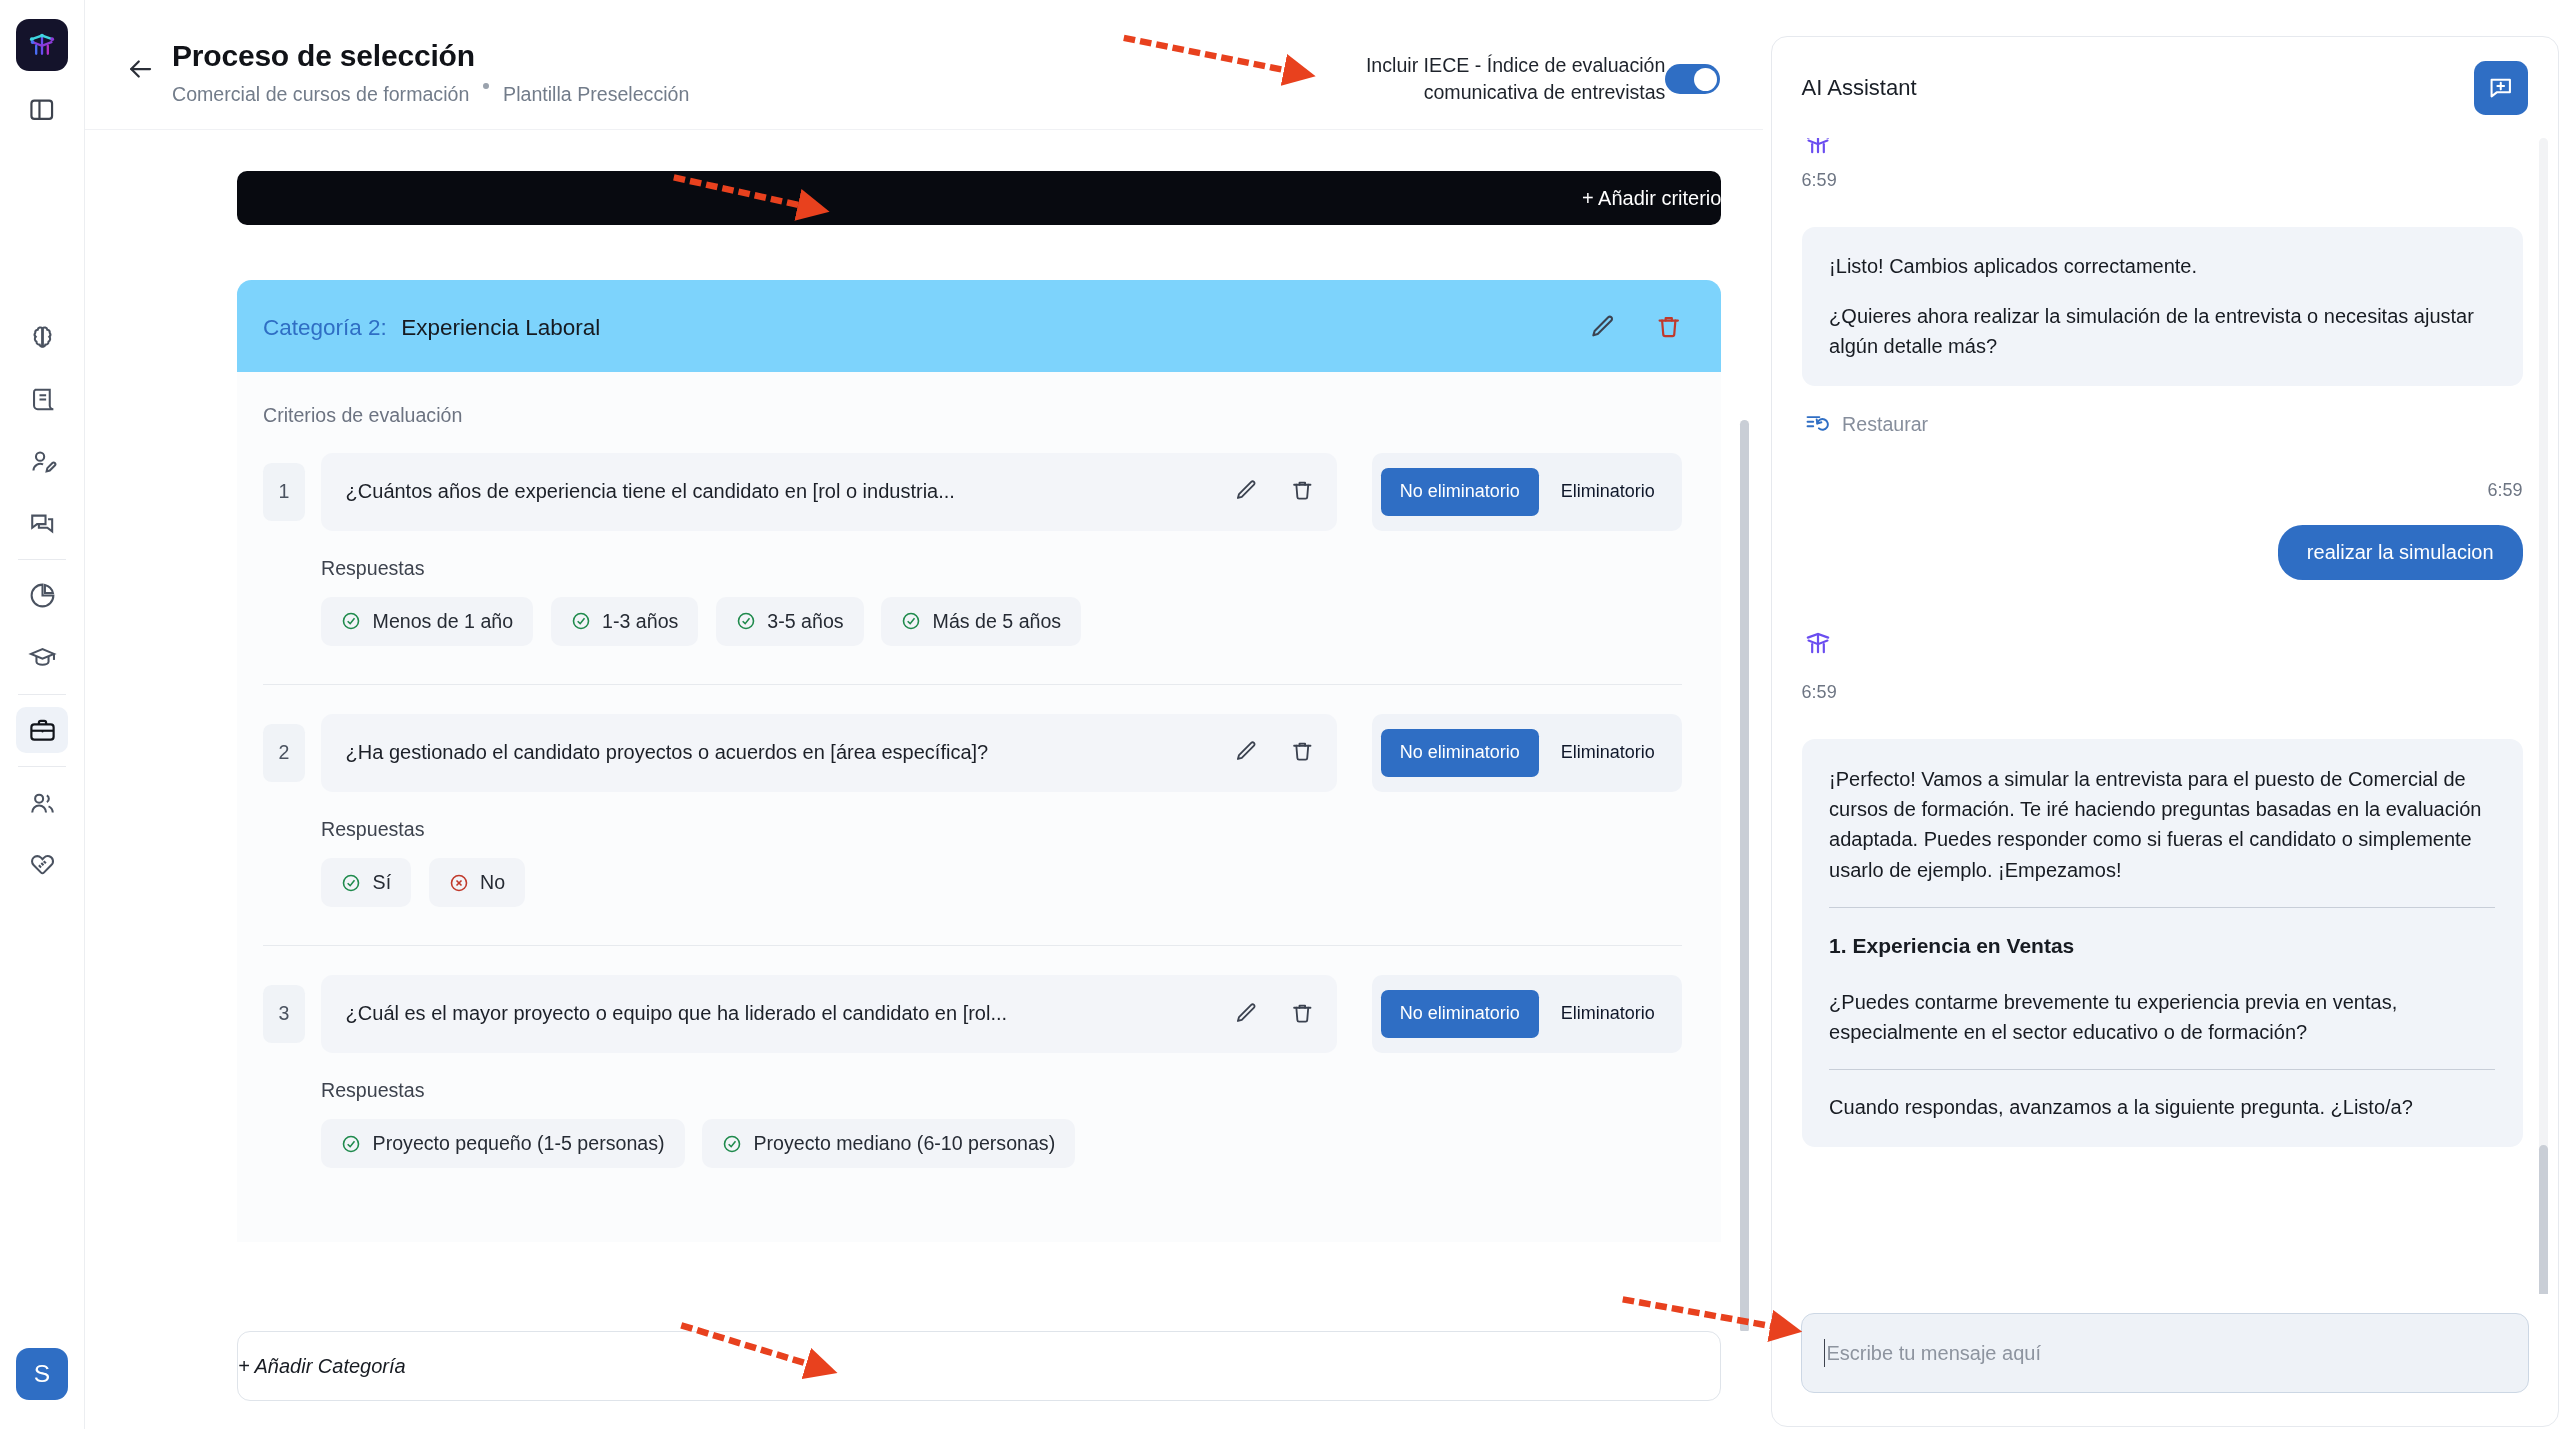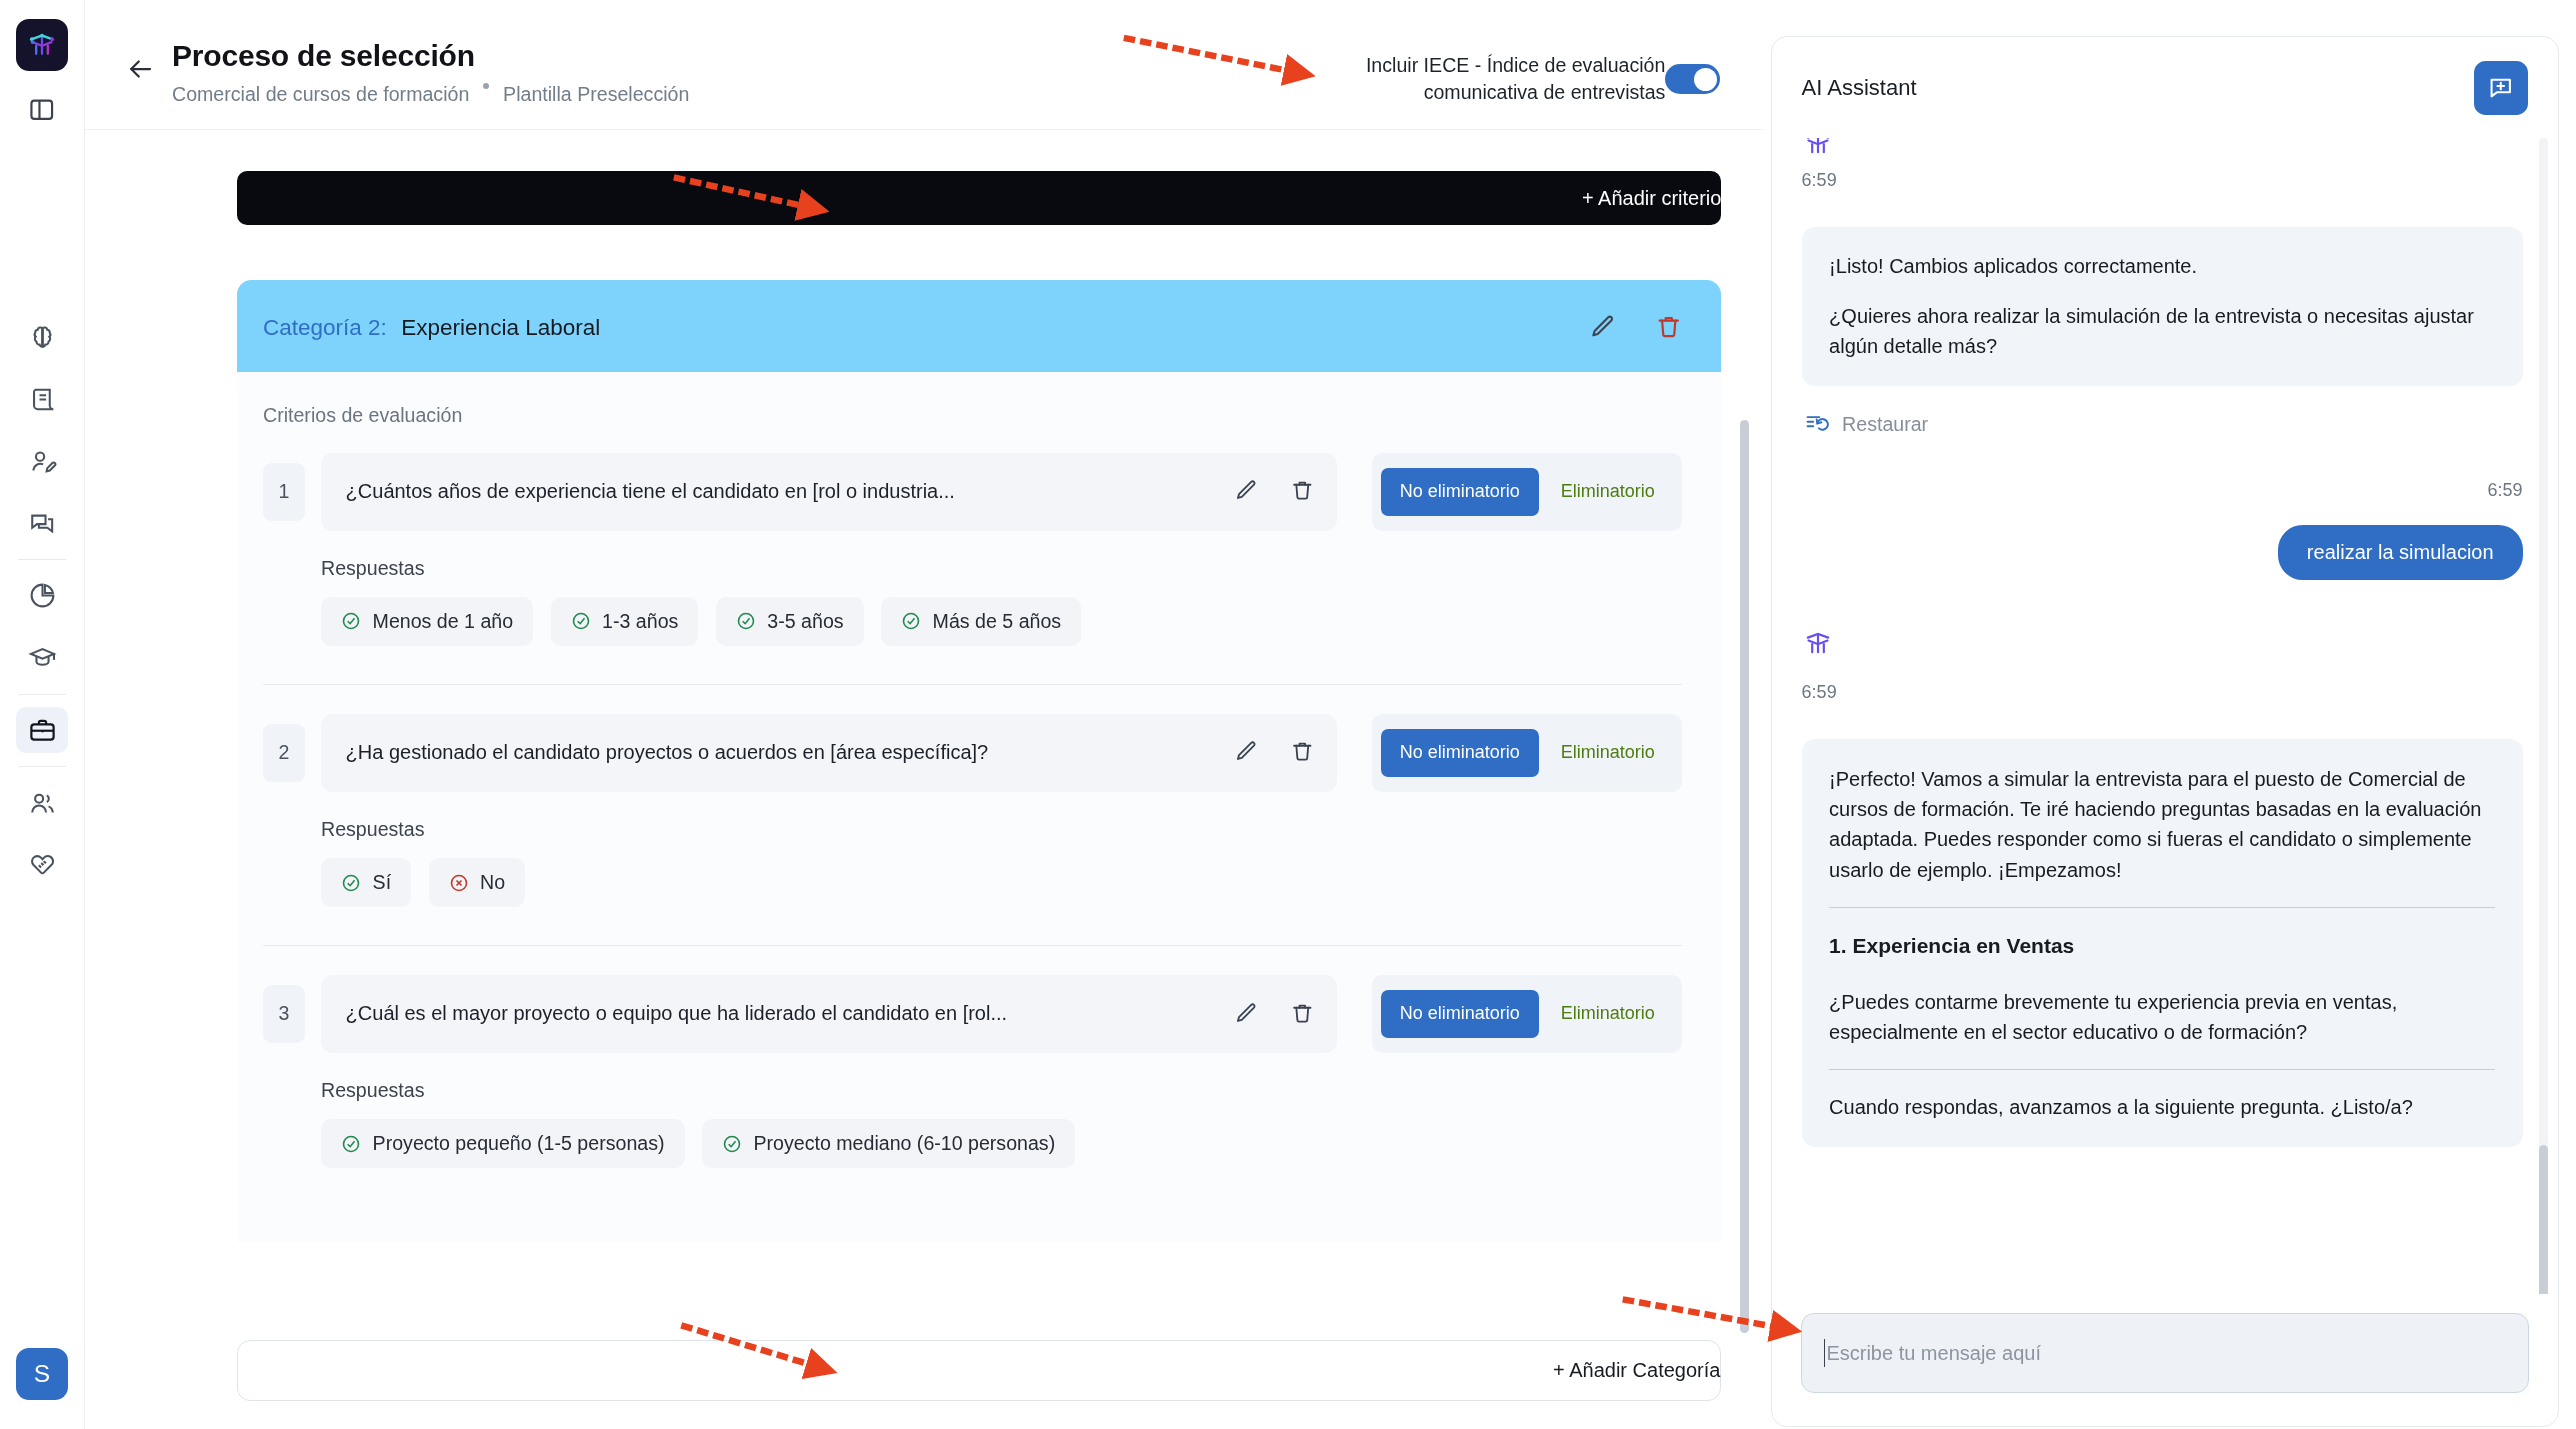--- a/index.html
+++ b/index.html
@@ -129,38 +129,38 @@
     font-size: 20px; color: #1c2028; flex: 1 1 auto;
     white-space: nowrap; overflow: hidden; text-overflow: ellipsis;
   }
   .crit-qicons { display: flex; gap: 32px; margin-left: 20px; flex: 0 0 auto; color: #3b4250; }
   .seg {
     flex: 0 0 auto; margin-left: 19px; background: #f0f3f8; border-radius: 10px;
     padding: 8.7px; display: flex; align-items: center; gap: 2.9px; height: 78px;
   }
   .seg-opt {
     padding: 0 19px; height: 48px; border-radius: 7.2px;
-    display: flex; align-items: center; font-size: 18px; color: #4d7c0f;
+    display: flex; align-items: center; font-size: 18px; color: #0f172a;
     white-space: nowrap;
   }
   .seg-opt.on { background: #2f6ec4; color: #ffffff; }
 
   .answers-label { font-size: 19.6px; color: #3d434e; margin: 26px 0 17.4px 58px; }
   .chips { display: flex; flex-wrap: wrap; gap: 17.4px; margin-left: 58px; padding-bottom: 32px; }
   .chip {
     background: #f2f4f8; border-radius: 10px; height: 49px;
     display: flex; align-items: center; gap: 11.6px; padding: 0 20px;
     font-size: 19.6px; color: #262b34;
   }
 
   .add-cat-wrap { padding: 0 42px 0 152px; flex: 0 0 auto; }
   .add-cat-btn {
-    height: 61px; margin-bottom: 29px; border: 0.7px solid #dfe4ea; border-radius: 13px;
-    background: #ffffff; display: flex; align-items: center; justify-content: flex-end;
-    font-size: 20px; color: #171b22; gap: 11.6px;
+    height: 70px; margin-bottom: 29px; border: 0.7px solid #dfe4ea; border-radius: 13px;
+    background: #ffffff; display: flex; align-items: center; justify-content: flex-start;
+    font-size: 20px; color: #171b22; gap: 11.6px; font-style: italic;
   }
 
   
   .chat-panel {
     flex: 0 0 788px; width: 788px; height: 1391px; margin: 36px 17.4px 0 7.2px;
     background: #ffffff; border: 0.7px solid #e6e9ee; border-radius: 16px;
     display: flex; flex-direction: column; position: relative; overflow: hidden;
   }
   .chat-header {
     height: 101px; flex: 0 0 101px; display: flex; align-items: center;

